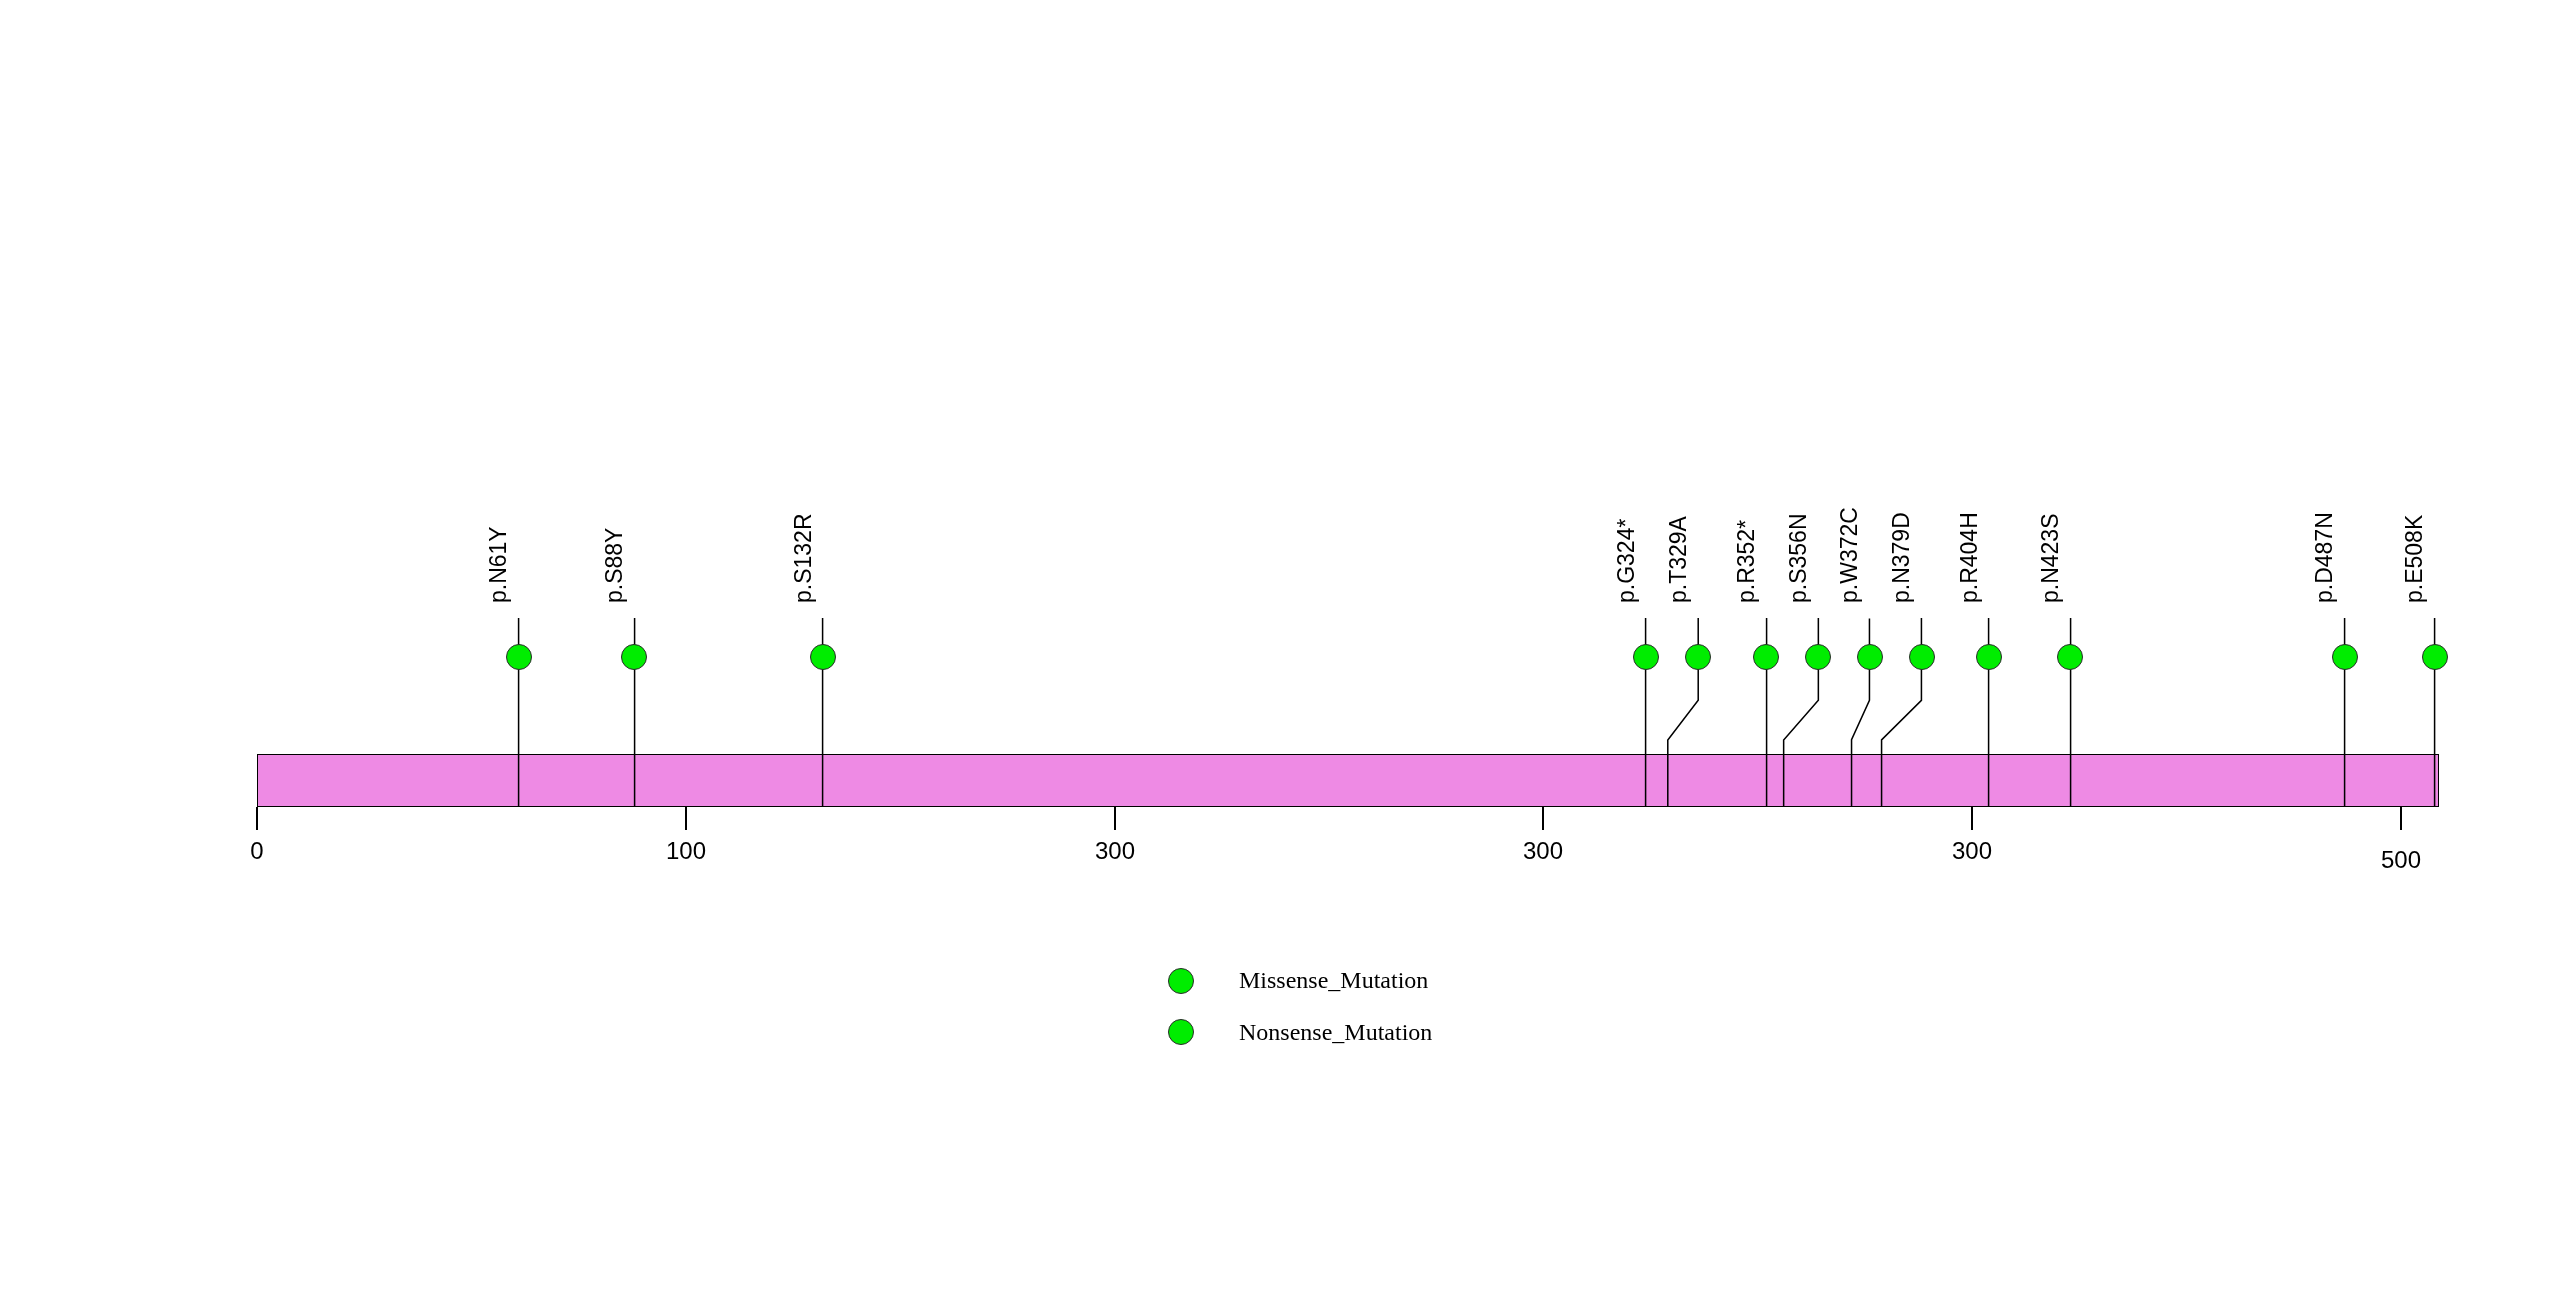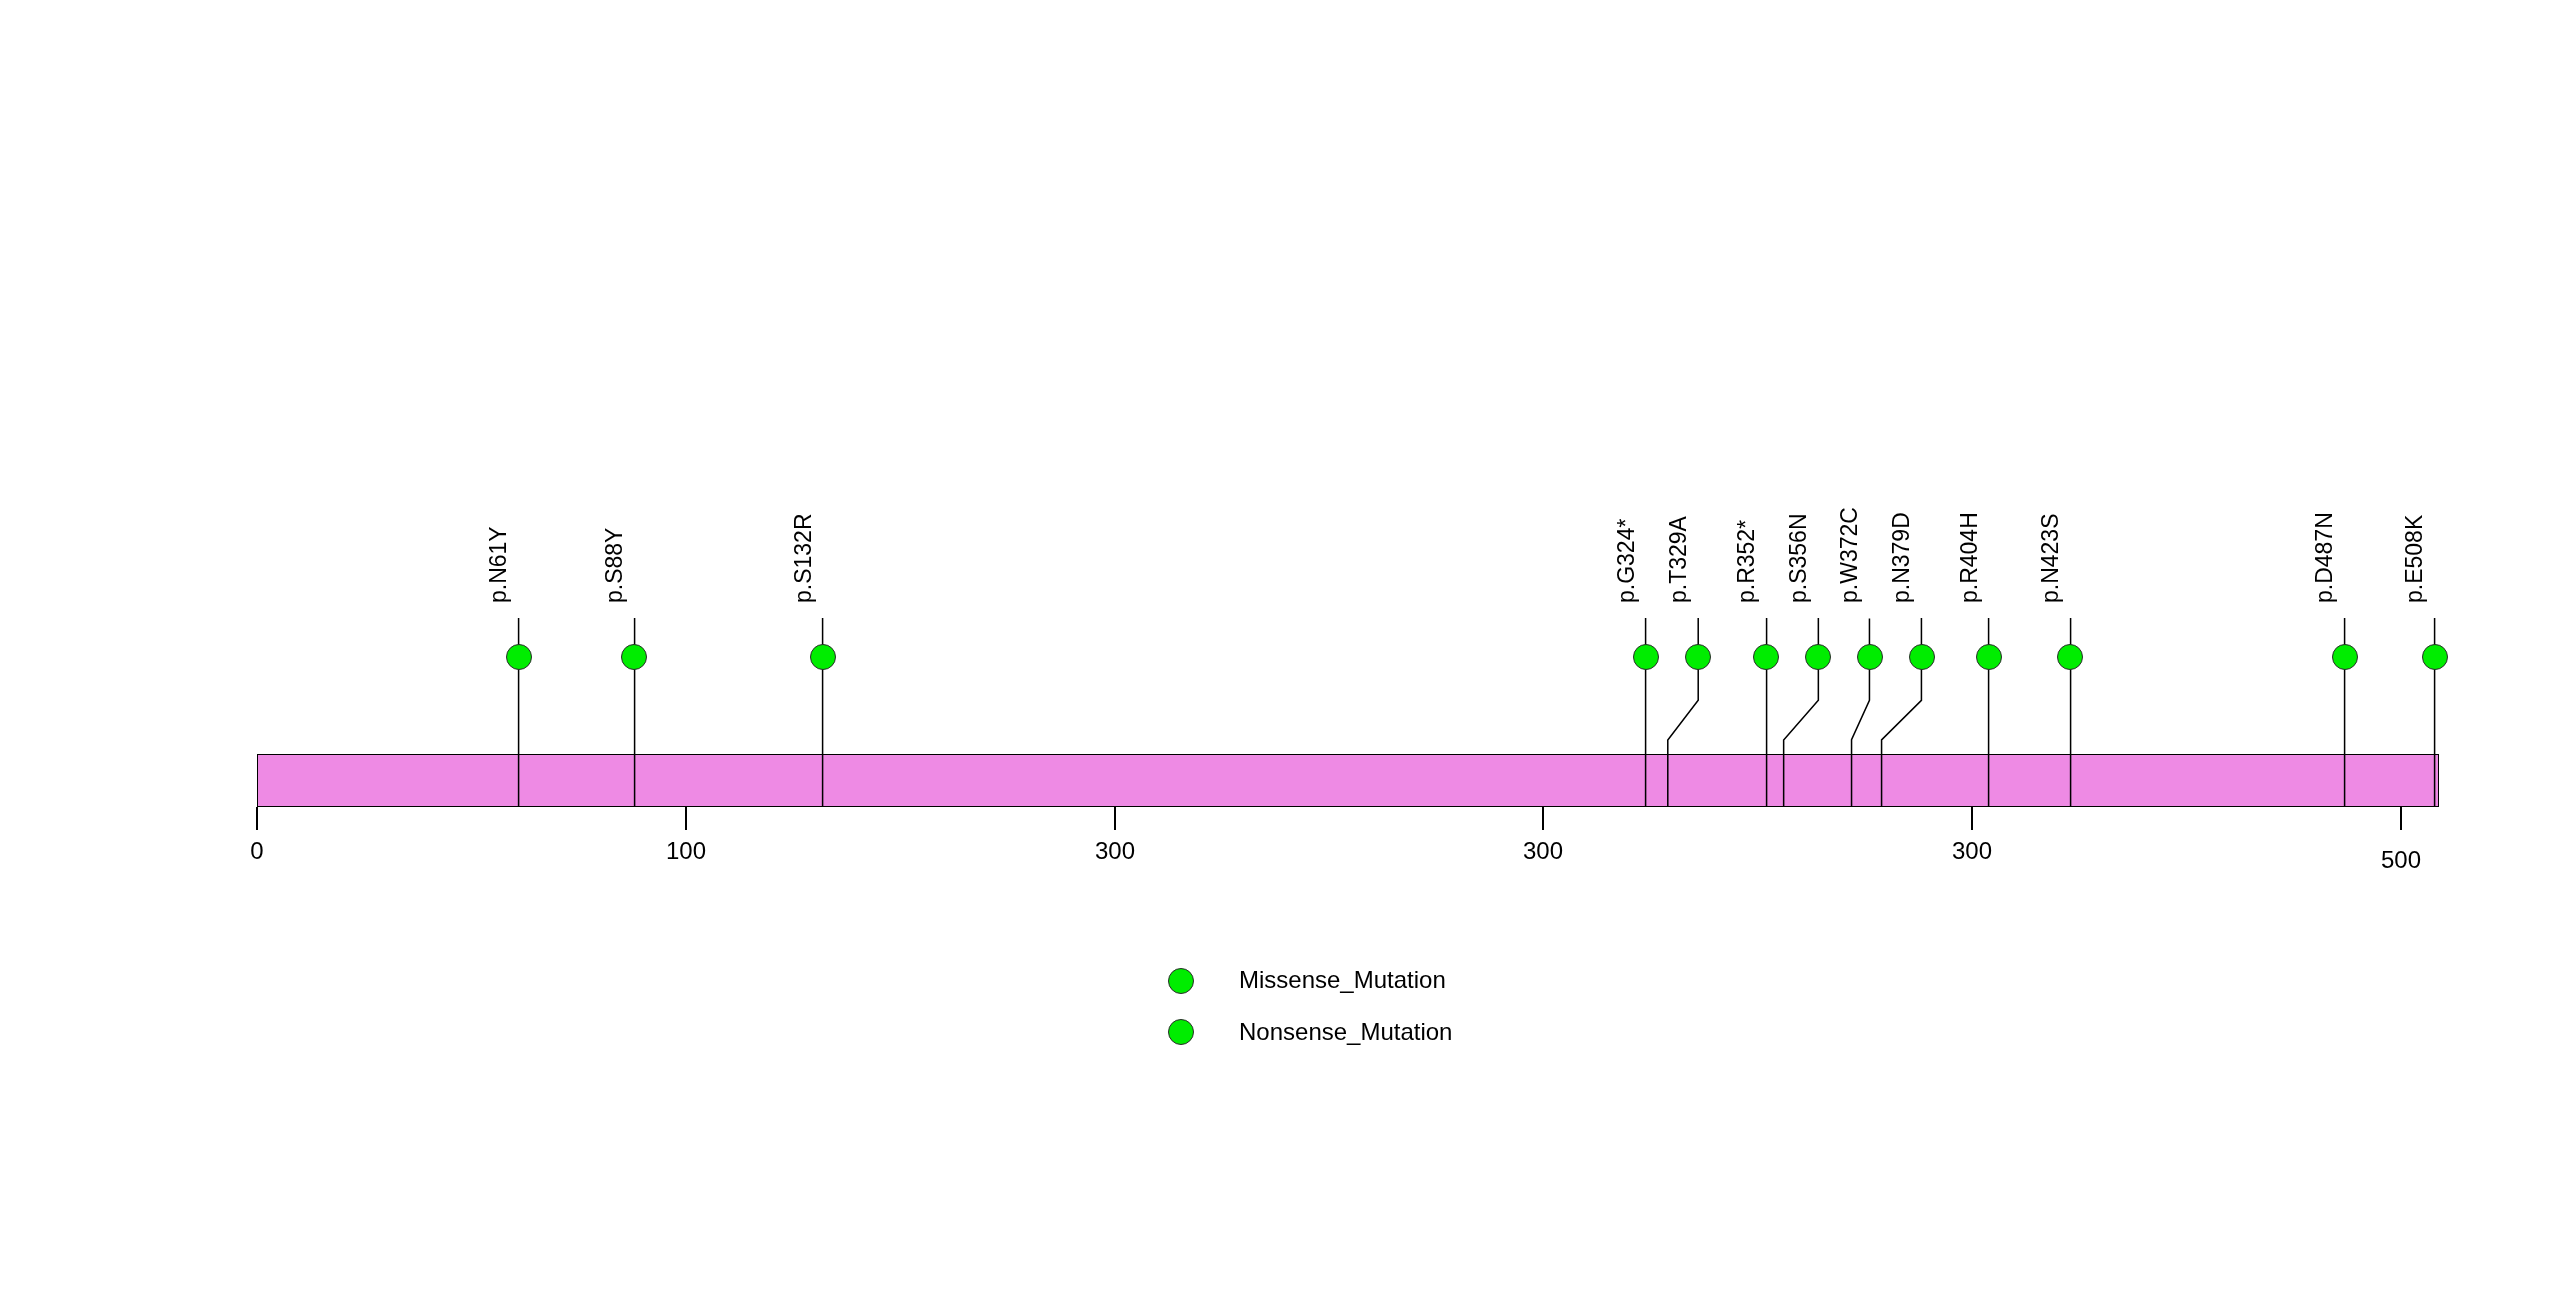--- a/index.html
+++ b/index.html
@@ -65,20 +65,21 @@
     background:#00ed00;
     border:0.8px solid #2b2b2b;
     box-sizing:border-box;
   }
   .legend-text{
     position:absolute;
     font-size:24px;
     color:#000000;
     white-space:nowrap;
     line-height:1;
+    font-family:Liberation Serif, serif;
   }
 </style>
 </head>
 <body>
 
 <div id="stage">
 
   <div id="backbone-layer">
       <div class="backbone" style="left: 257px; top: 754px; width: 2182px; height: 53px; background: rgb(238, 138, 228); border-color: rgb(0, 0, 0);"></div>
     </div>

